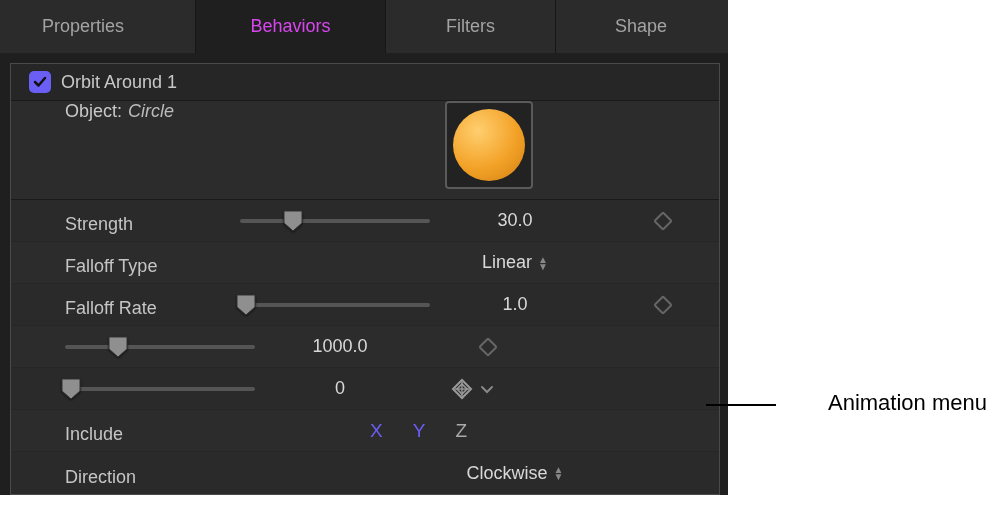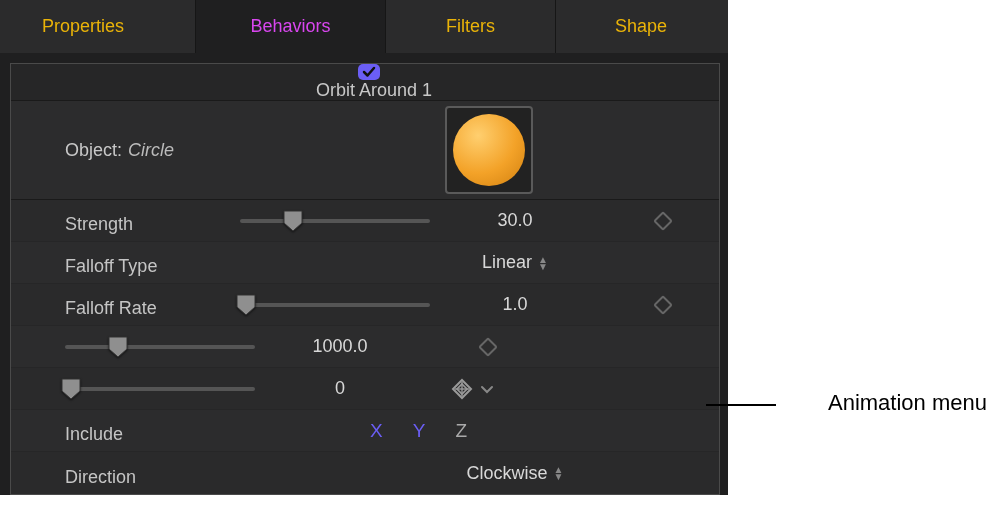--- a/index.html
+++ b/index.html
@@ -20,21 +20,21 @@
       display: flex;
       height: 53px;
       background: #2b2b2c;
     }
     .tab {
       flex: 0 0 auto;
       padding: 0 32px;
       display: flex;
       align-items: center;
       justify-content: center;
-      color: #eab308;
+      color: #a3a3a3;
       border-right: 1px solid #161616;
       background: #2b2b2c;
       cursor: default;
     }
     .tab.active {
       background: #1f1f20;
       color: #d946ef;
     }
     .tab:first-child { width: 196px; justify-content: flex-start; padding-left: 42px;}
     .tab:nth-child(2){ width: 190px; justify-content: center;}
@@ -43,33 +43,31 @@
     .inspector {
       border: 1px solid #4a4a4a;
       margin: 10px 8px 0 10px;
     }
     .header-row {
       display: flex;
       align-items: center;
       height: 36px;
       padding-left: 18px;
       background: #262627;
-      flex-direction: column;
     }
     .checkbox {
       width: 22px; height: 22px;
       border-radius: 5px;
       background: #6b5ef5;
       display: flex; align-items: center; justify-content: center;
       margin-right: 10px;
     }
     .checkbox svg { width: 16px; height: 16px; }
     .object-row {
       display: flex;
-      align-items: center;
       height: 100px;
       padding-left: 54px;
       background: #2c2c2d;
       border-top: 1px solid #1a1a1a;
       border-bottom: 1px solid #1a1a1a;
     }
     .object-label-group { width: 380px; display:flex; align-items:baseline; gap:6px;}
     .object-value { font-style: italic; color:#bbb;}
     .preview-box {
       width: 88px; height: 88px;

